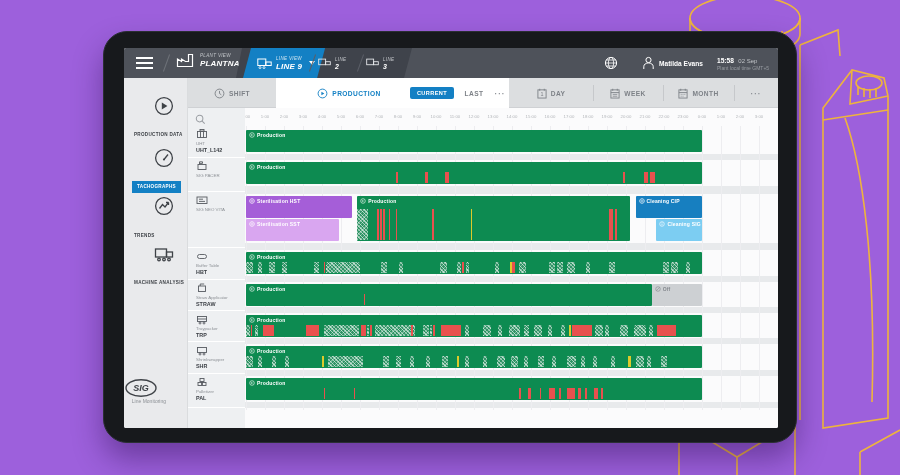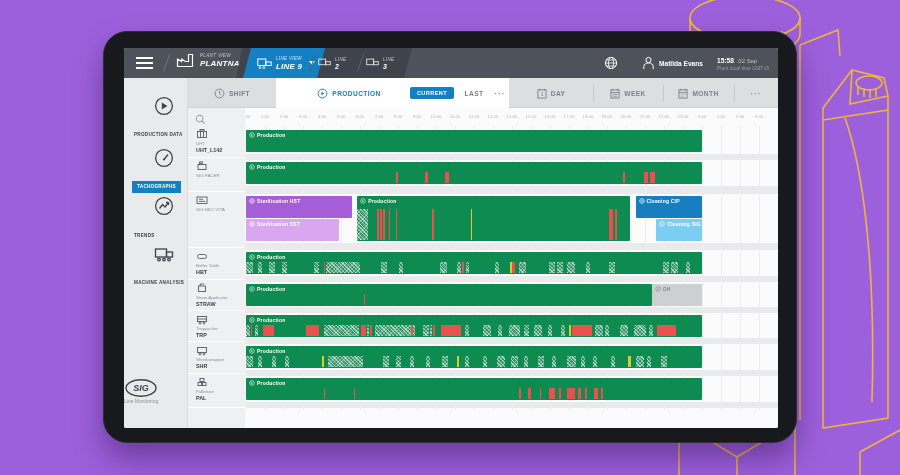--- a/index.html
+++ b/index.html
@@ -47,21 +47,21 @@
   .tb-blue-txt{color:#1380c4;}
   .pill{background:#1380c4;color:#fff;font-size:5.6px;font-weight:bold;padding:3px 7px;border-radius:2px;letter-spacing:.4px;cursor:pointer;}
   .tb-sep{position:absolute;top:7px;width:1px;height:16px;background:#c6c8cb;}
   .dots{font-size:8px;color:#8b8f95;font-weight:bold;letter-spacing:1px;cursor:pointer;}
 
   
   #sidebar{position:absolute;left:0;top:30px;width:64px;height:350px;background:#e9eaec;border-right:1px solid #dadcde;}
   .sb-item{position:absolute;left:0;width:64px;cursor:pointer;}
   .sb-label{font-size:4.6px;font-weight:bold;color:#3e4247;letter-spacing:.3px;padding-left:10px;line-height:6px;}
   .sb-label.active{background:#1380c4;color:#fff;display:inline-block;padding:3px 5px 3px 5px;margin-left:8px;}
-  .sb-foot{position:absolute;left:0;width:42px;text-align:left;}
+  .sb-foot{position:absolute;left:0;width:42px;text-align:right;}
   .sb-foot-label{font-size:5px;color:#8d9196;}
 
   
   #mcol{position:absolute;left:64px;top:60px;width:57px;height:320px;background:#eef0f2;}
   .mcell{position:absolute;left:0;width:57px;border-bottom:1px solid #fff;cursor:pointer;}
   .m-name{position:absolute;left:8px;top:15px;font-size:4.4px;color:#8d9196;white-space:nowrap;}
   .m-code{position:absolute;left:8px;top:21px;font-size:5.4px;font-weight:bold;color:#3a3e44;}
 
   
   #plot{position:absolute;left:121px;top:60px;width:533px;height:320px;background:#fbfbfc;overflow:hidden;}

